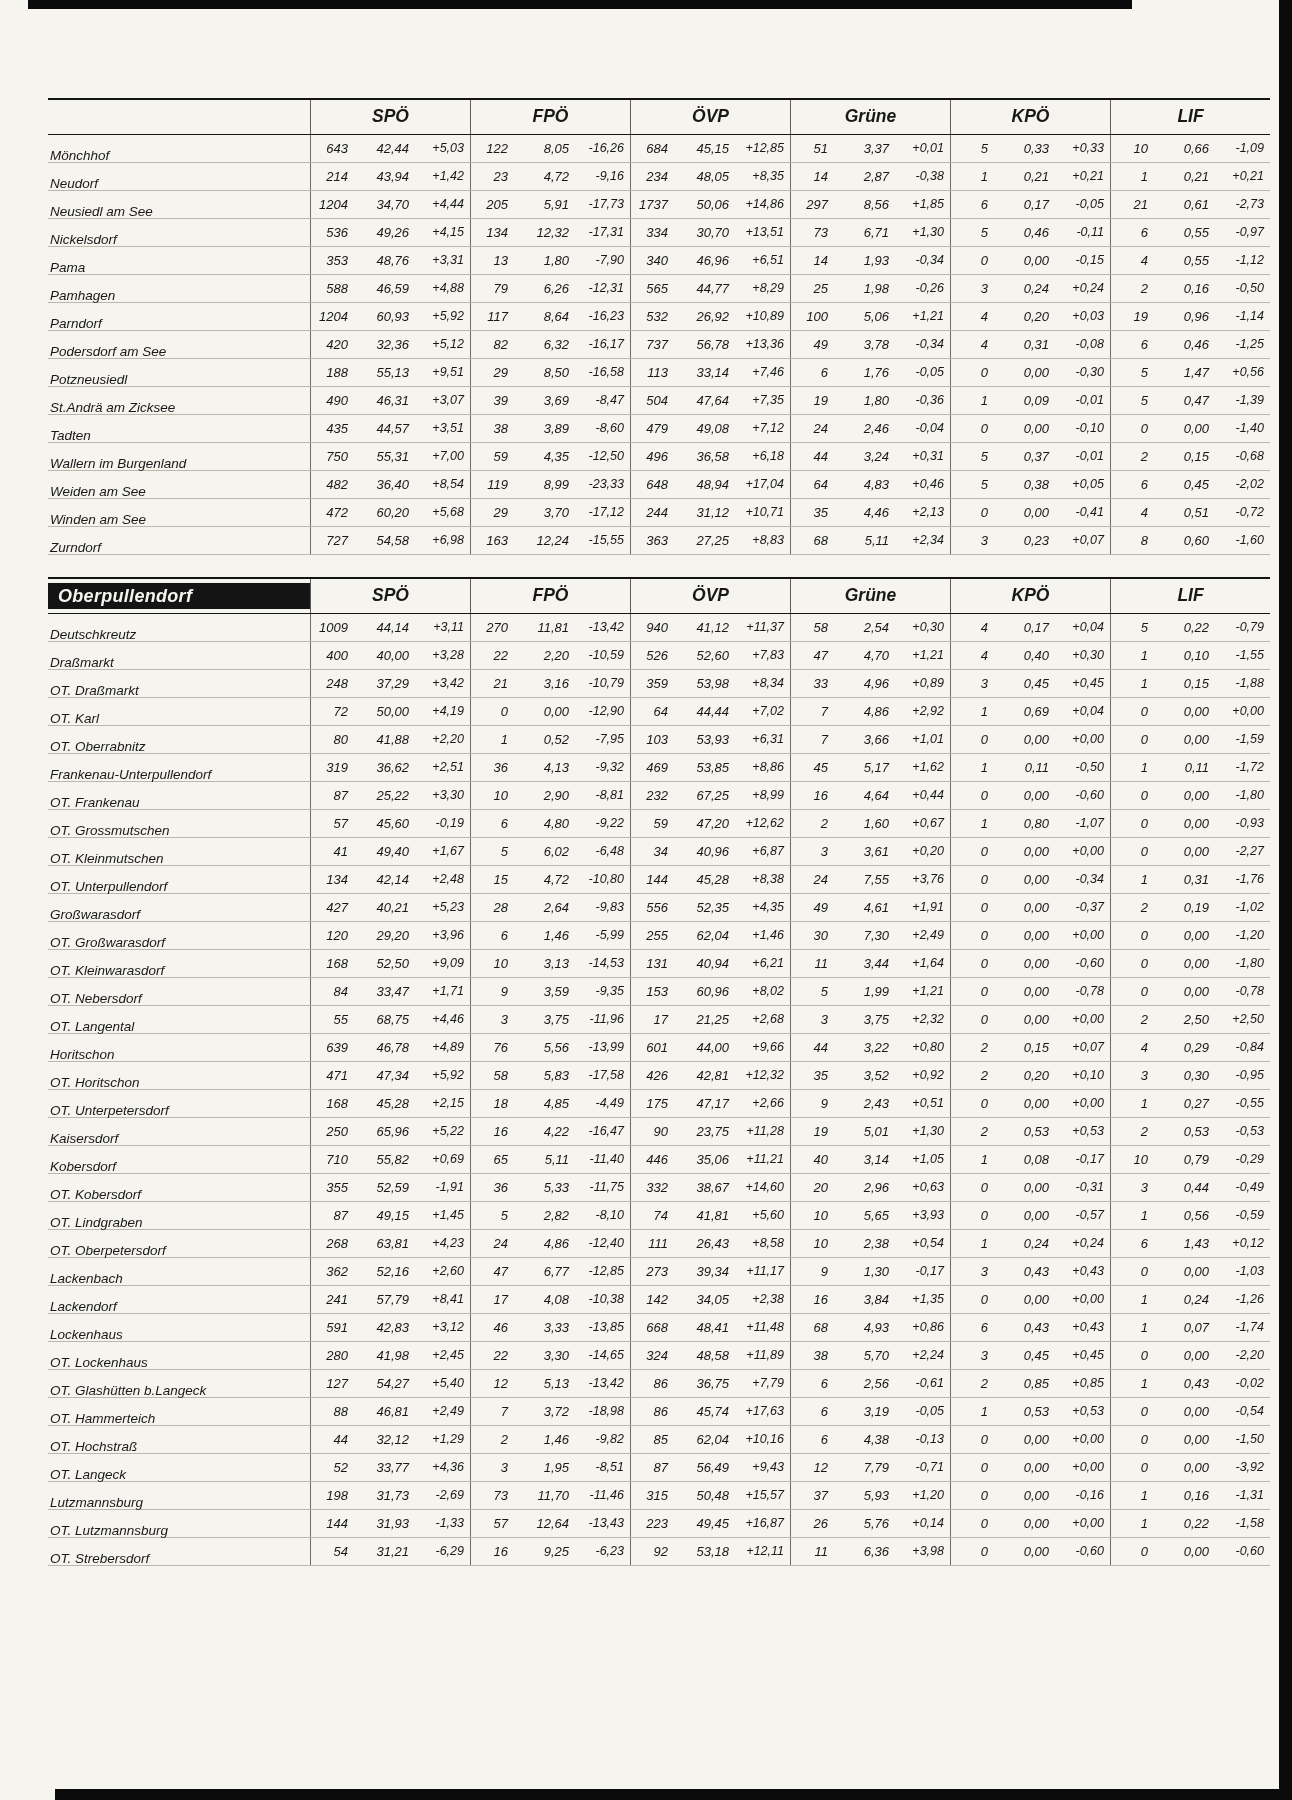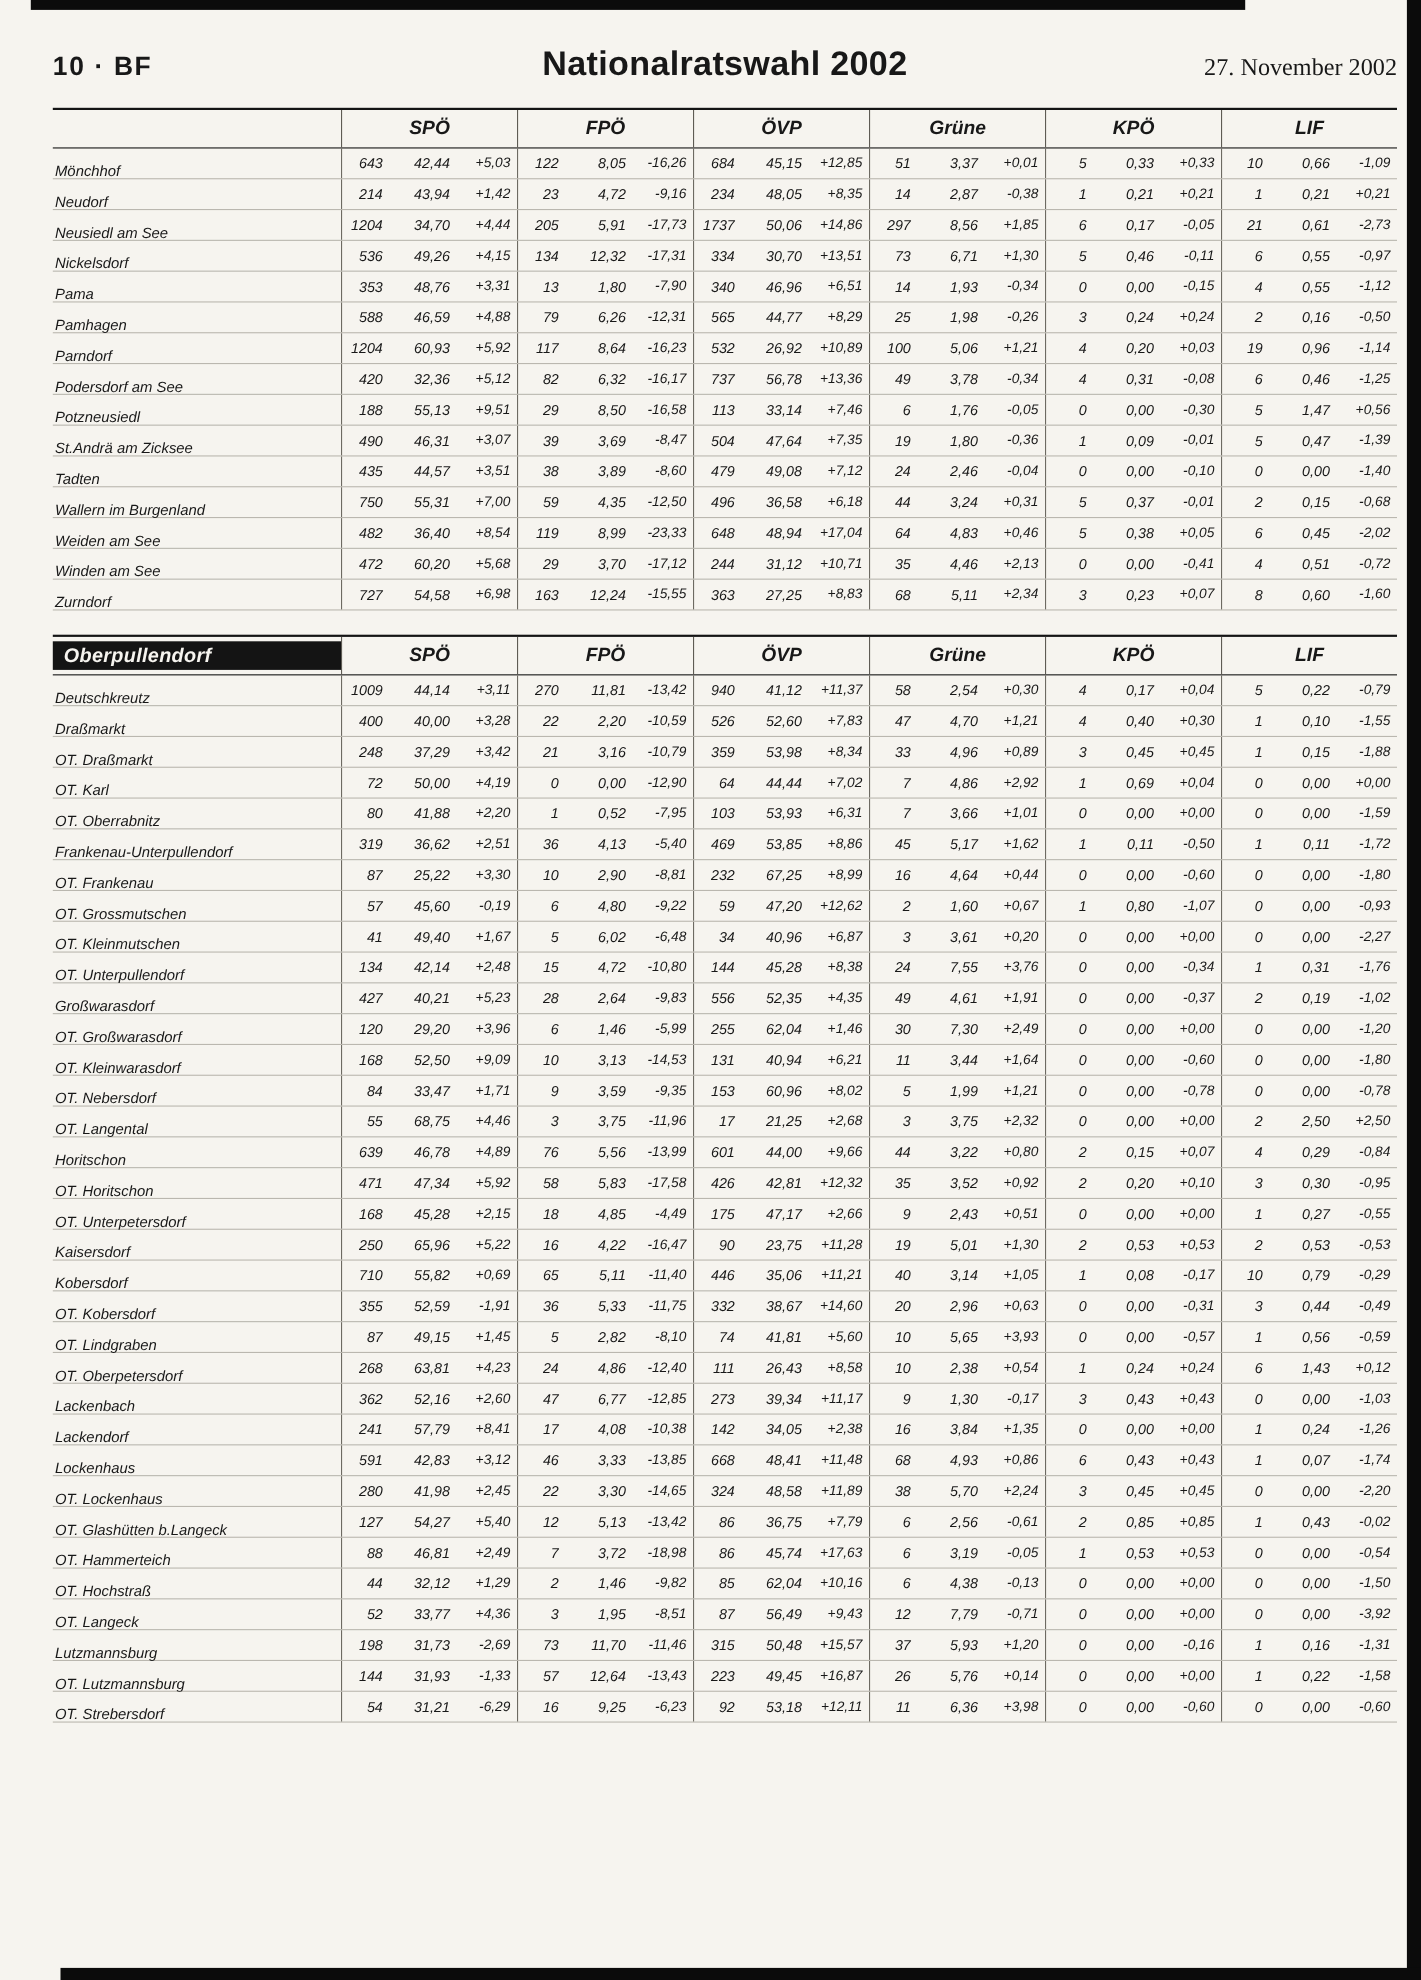--- a/index.html
+++ b/index.html
@@ -55,25 +55,20 @@
   .chg { padding-right:6px; font-size:12.5px; }
 </style>
 </head>
 <body>
 
 <div class="page">
   <div class="edge edge-top"></div>
   <div class="edge edge-right"></div>
   <div class="edge edge-bottom"></div>
 
-  <header class="masthead">
-    <span class="mh-left">10 · BF</span>
-    <h1 class="mh-title">Nationalratswahl 2002</h1>
-    <span class="mh-date">27. November 2002</span>
-  </header>
 
   <main id="tables">
       <div class="rtable">
         <div class="trow thead">
           <div class="cell headnamecell"></div>
           <div class="cell partyhead">SPÖ</div>
           <div class="cell partyhead">FPÖ</div>
           <div class="cell partyhead">ÖVP</div>
           <div class="cell partyhead">Grüne</div>
           <div class="cell partyhead">KPÖ</div>
@@ -512,21 +507,21 @@
           <div class="cell num pct">0,00</div>
           <div class="cell num chg">-1,59</div>
         </div>
         <div class="trow">
           <div class="cell namecell">Frankenau-Unterpullendorf</div>
           <div class="cell num votes">319</div>
           <div class="cell num pct">36,62</div>
           <div class="cell num chg">+2,51</div>
           <div class="cell num votes">36</div>
           <div class="cell num pct">4,13</div>
-          <div class="cell num chg">-5,40</div>
+          <div class="cell num chg">-9,32</div>
           <div class="cell num votes">469</div>
           <div class="cell num pct">53,85</div>
           <div class="cell num chg">+8,86</div>
           <div class="cell num votes">45</div>
           <div class="cell num pct">5,17</div>
           <div class="cell num chg">+1,62</div>
           <div class="cell num votes">1</div>
           <div class="cell num pct">0,11</div>
           <div class="cell num chg">-0,50</div>
           <div class="cell num votes">1</div>

